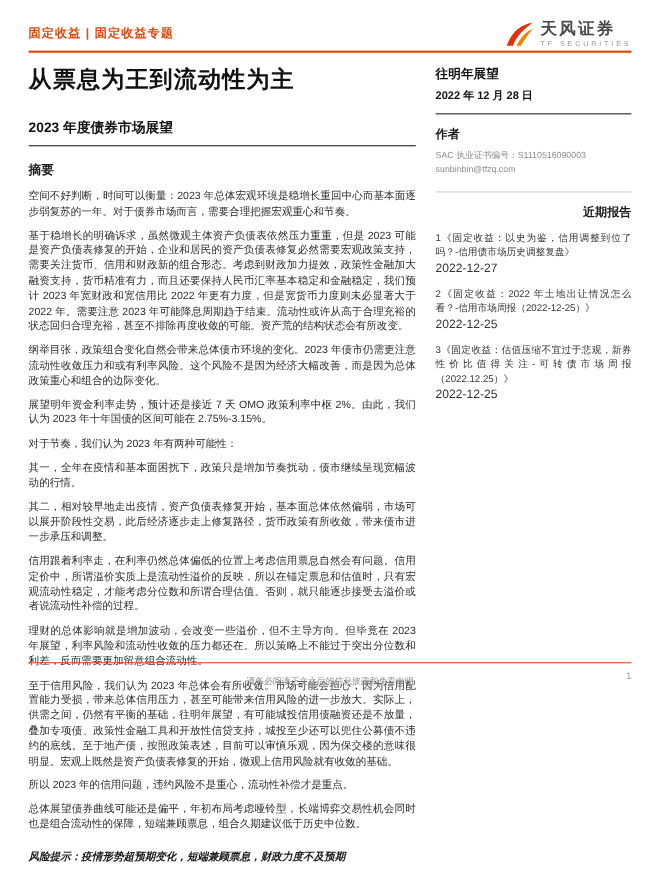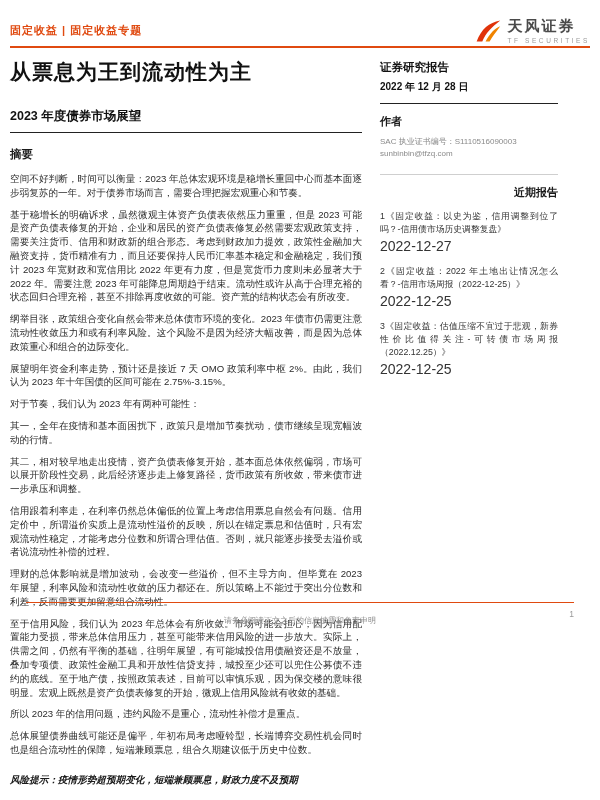--- a/index.html
+++ b/index.html
@@ -1,21 +1,21 @@
 <!DOCTYPE html>
 <html><head>
 <meta charset="utf-8">
 <style>
   * { margin:0; padding:0; box-sizing:border-box; }
   html,body { width:600px; height:800px; }
   body {
     font-family:"Liberation Sans","DejaVu Sans",sans-serif;
     background:#ffffff; color:#1a1a1a; position:relative; overflow:hidden;
   }
-  .page { width:600px; height:648px; position:relative; padding:0 10px; }
+  .page { width:600px; height:648px; position:relative; padding:0 26px; }
 
   
   .topbar { display:flex; justify-content:space-between; align-items:flex-end; padding-top:12px; height:46px; }
   .category { color:#E04A10; font-size:11px; font-weight:bold; letter-spacing:1px; padding-bottom:8px; }
   .logo-block { display:flex; align-items:center; gap:6px; padding-bottom:2px; }
   .logo-texts { display:flex; flex-direction:column; align-items:flex-start; }
   .logo-cn { font-size:15px; font-weight:bold; color:#4a4a4a; letter-spacing:2px;text-align:right; }
   .logo-en { font-size:6.5px; color:#9a9a9a; letter-spacing:2.6px; margin-top:1px; }
   .orange-rule { border-top:2px solid #E04A10; }
 
@@ -37,21 +37,21 @@
   .author-label { font-size:11px; font-weight:bold; margin:10px 0 7px 0; }
   .author-line { display:flex; align-items:baseline; gap:14px; margin-bottom:5px; }
   .author-name { font-size:10px; font-weight:bold; color:#222; }
   .author-role { font-size:9px; color:#666; }
   .author-meta { font-size:8px; color:#8a8a8a; line-height:12px; }
   .author-email { font-size:8px; color:#8a8a8a; line-height:12px; }
   .side-divider { border-top:1px solid #cfcfcf; margin:14px 0 0 0; }
   .recent-label { font-size:11px; font-weight:bold; margin:10px 0 10px 0;text-align:right; }
   .recent-item { margin-bottom:11px; }
   .recent-title { font-size:8.8px; line-height:12.6px; color:#333; text-align:justify; }
-  .recent-date { font-size:14px; color:#333; margin-top:3px; }
+  .recent-date { font-size:11px; color:#333; margin-top:3px; }
 
   
   .footer { position:absolute; left:26px; right:26px; bottom:21px; }
   .footer-rule { border-top:1.5px solid #E04A10; margin-bottom:6px; }
   .footer-row { position:relative; text-align:center; }
   .disclaimer { font-size:8px; color:#8a8a8a; }
   .page-num { position:absolute; right:0; top:0; font-size:8.5px; color:#999; }
 
   .feather { width:26px; height:24px; }
 </style>
@@ -92,21 +92,21 @@
       <p class="para">信用跟着利率走，在利率仍然总体偏低的位置上考虑信用票息自然会有问题。信用定价中，所谓溢价实质上是流动性溢价的反映，所以在锚定票息和估值时，只有宏观流动性稳定，才能考虑分位数和所谓合理估值。否则，就只能逐步接受去溢价或者说流动性补偿的过程。</p>
       <p class="para">理财的总体影响就是增加波动，会改变一些溢价，但不主导方向。但毕竟在 2023 年展望，利率风险和流动性收敛的压力都还在。所以策略上不能过于突出分位数和利差，反而需要更加留意组合流动性。</p>
       <p class="para">至于信用风险，我们认为 2023 年总体会有所收敛。市场可能会担心，因为信用配置能力受损，带来总体信用压力，甚至可能带来信用风险的进一步放大。实际上，供需之间，仍然有平衡的基础，往明年展望，有可能城投信用债融资还是不放量，叠加专项债、政策性金融工具和开放性信贷支持，城投至少还可以兜住公募债不违约的底线。至于地产债，按照政策表述，目前可以审慎乐观，因为保交楼的意味很明显。宏观上既然是资产负债表修复的开始，微观上信用风险就有收敛的基础。</p>
       <p class="para">所以 2023 年的信用问题，违约风险不是重心，流动性补偿才是重点。</p>
       <p class="para">总体展望债券曲线可能还是偏平，年初布局考虑哑铃型，长端博弈交易性机会同时也是组合流动性的保障，短端兼顾票息，组合久期建议低于历史中位数。</p>
 
       <p class="risk">风险提示：疫情形势超预期变化，短端兼顾票息，财政力度不及预期</p>
     </div>
 
     <div class="side-col">
-      <div class="report-type">证券研究报告</div>
+      <div class="report-type">往明年展望</div>
       <div class="report-date">2022 年 12 月 28 日</div>
       <div class="black-rule"></div>
 
       <div class="author-label">作者</div>
       <div class="author-meta">SAC 执业证书编号：S1110516090003</div>
       <div class="author-email">sunbinbin@tfzq.com</div>
 
       <div class="side-divider"></div>
       <div class="recent-label">近期报告</div>
 

